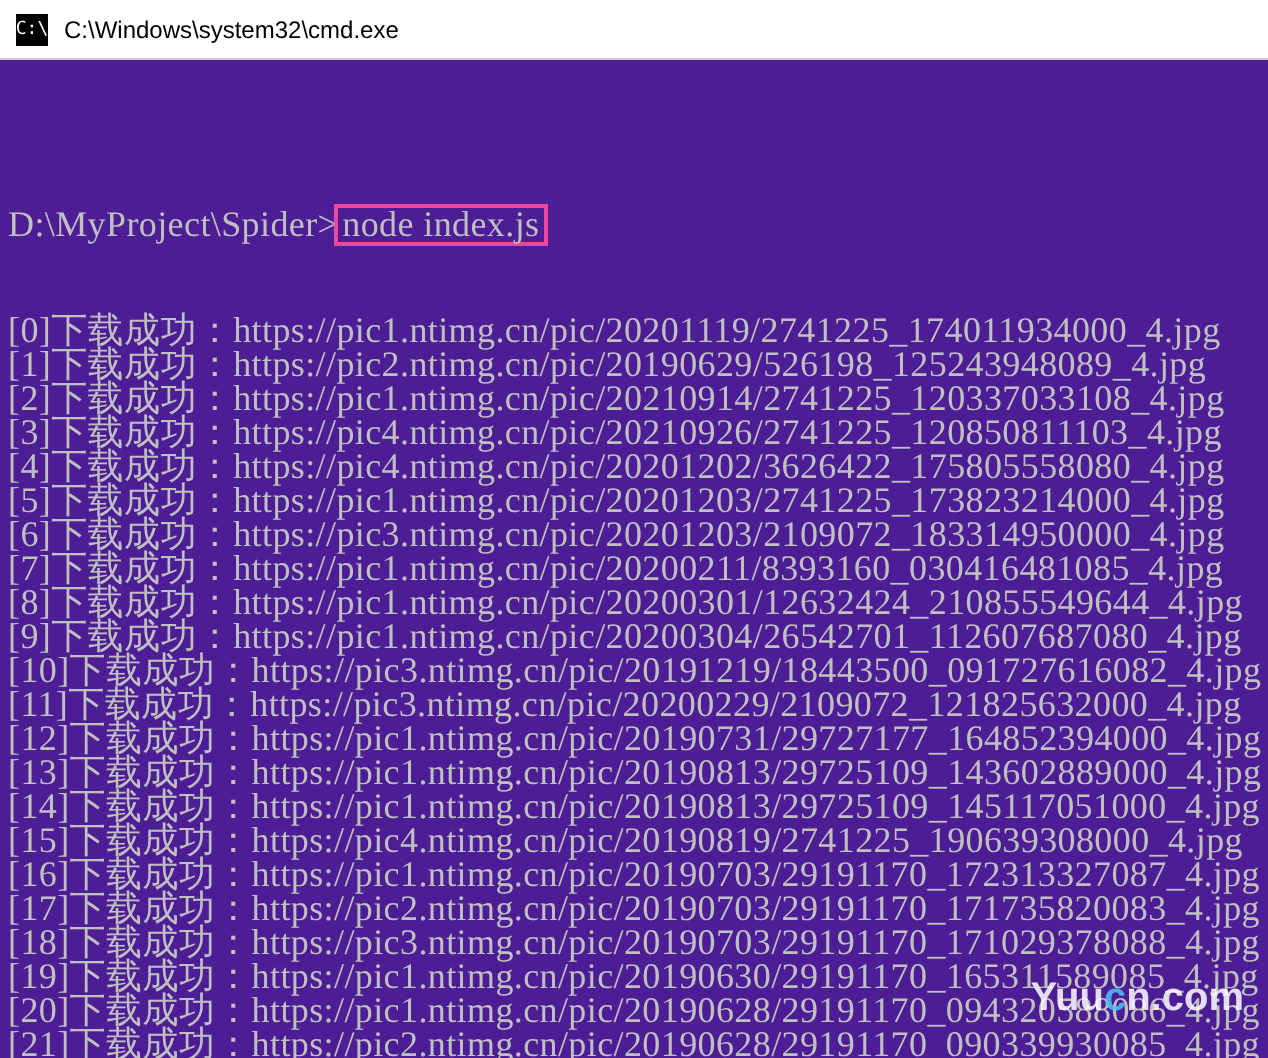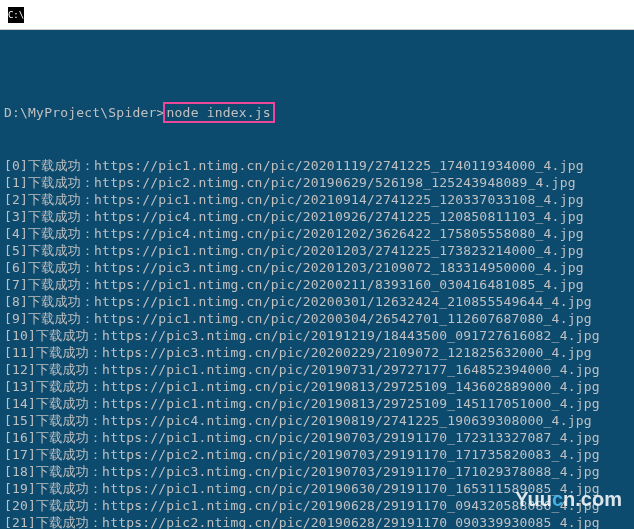--- a/index.html
+++ b/index.html
@@ -30,29 +30,30 @@
       font-size: 9px;
       color: #fff;
       font-family: monospace;
     }
     .titlebar-text {
       font-size: 12px;
       color: #000;
       font-family: "Segoe UI", sans-serif;
     }
     .terminal {
-      background: #0c4a6e;
+      background: #4c1d95;
       color: #c0c0c0;
       padding: 4px 4px;
-      font-size: 13px;
+      font-size: 18px;
       line-height: 17px;
       white-space: pre;
       letter-spacing: 0.2px;
       height: calc(100% - 30px);
       overflow: hidden;
+      font-family: Liberation Serif, serif;
     }
     .terminal-line {
       white-space: nowrap;
     }
     .prompt-line {
       display: flex;
       align-items: baseline;
     }
     .red-box {
       border: 2px solid #ec4899;
@@ -74,20 +75,21 @@
     }
     .watermark .yuu { color: #fff; }
     .watermark .cn { color: #fff; }
     .watermark .c { color: #4fc3f7; }
   </style>
 </head>
 <body>
 
 <div class="titlebar">
   <div class="titlebar-icon">C:\</div>
+  <div class="titlebar-text">C:\Windows\system32\cmd.exe</div>
 </div>
 
 <div class="terminal">
   <div class="terminal-line"> </div>
   <div class="prompt-line terminal-line">
     <span>D:\MyProject\Spider&gt;</span>
       <span class="red-box"><span>node index.js</span></span>
   </div>
   <div id="output-lines"><div class="terminal-line">[0]下载成功：https://pic1.ntimg.cn/pic/20201119/2741225_174011934000_4.jpg</div><div class="terminal-line">[1]下载成功：https://pic2.ntimg.cn/pic/20190629/526198_125243948089_4.jpg</div><div class="terminal-line">[2]下载成功：https://pic1.ntimg.cn/pic/20210914/2741225_120337033108_4.jpg</div><div class="terminal-line">[3]下载成功：https://pic4.ntimg.cn/pic/20210926/2741225_120850811103_4.jpg</div><div class="terminal-line">[4]下载成功：https://pic4.ntimg.cn/pic/20201202/3626422_175805558080_4.jpg</div><div class="terminal-line">[5]下载成功：https://pic1.ntimg.cn/pic/20201203/2741225_173823214000_4.jpg</div><div class="terminal-line">[6]下载成功：https://pic3.ntimg.cn/pic/20201203/2109072_183314950000_4.jpg</div><div class="terminal-line">[7]下载成功：https://pic1.ntimg.cn/pic/20200211/8393160_030416481085_4.jpg</div><div class="terminal-line">[8]下载成功：https://pic1.ntimg.cn/pic/20200301/12632424_210855549644_4.jpg</div><div class="terminal-line">[9]下载成功：https://pic1.ntimg.cn/pic/20200304/26542701_112607687080_4.jpg</div><div class="terminal-line">[10]下载成功：https://pic3.ntimg.cn/pic/20191219/18443500_091727616082_4.jpg</div><div class="terminal-line">[11]下载成功：https://pic3.ntimg.cn/pic/20200229/2109072_121825632000_4.jpg</div><div class="terminal-line">[12]下载成功：https://pic1.ntimg.cn/pic/20190731/29727177_164852394000_4.jpg</div><div class="terminal-line">[13]下载成功：https://pic1.ntimg.cn/pic/20190813/29725109_143602889000_4.jpg</div><div class="terminal-line">[14]下载成功：https://pic1.ntimg.cn/pic/20190813/29725109_145117051000_4.jpg</div><div class="terminal-line">[15]下载成功：https://pic4.ntimg.cn/pic/20190819/2741225_190639308000_4.jpg</div><div class="terminal-line">[16]下载成功：https://pic1.ntimg.cn/pic/20190703/29191170_172313327087_4.jpg</div><div class="terminal-line">[17]下载成功：https://pic2.ntimg.cn/pic/20190703/29191170_171735820083_4.jpg</div><div class="terminal-line">[18]下载成功：https://pic3.ntimg.cn/pic/20190703/29191170_171029378088_4.jpg</div><div class="terminal-line">[19]下载成功：https://pic1.ntimg.cn/pic/20190630/29191170_165311589085_4.jpg</div><div class="terminal-line">[20]下载成功：https://pic1.ntimg.cn/pic/20190628/29191170_094320588086_4.jpg</div><div class="terminal-line">[21]下载成功：https://pic2.ntimg.cn/pic/20190628/29191170_090339930085_4.jpg</div></div>
 </div>

